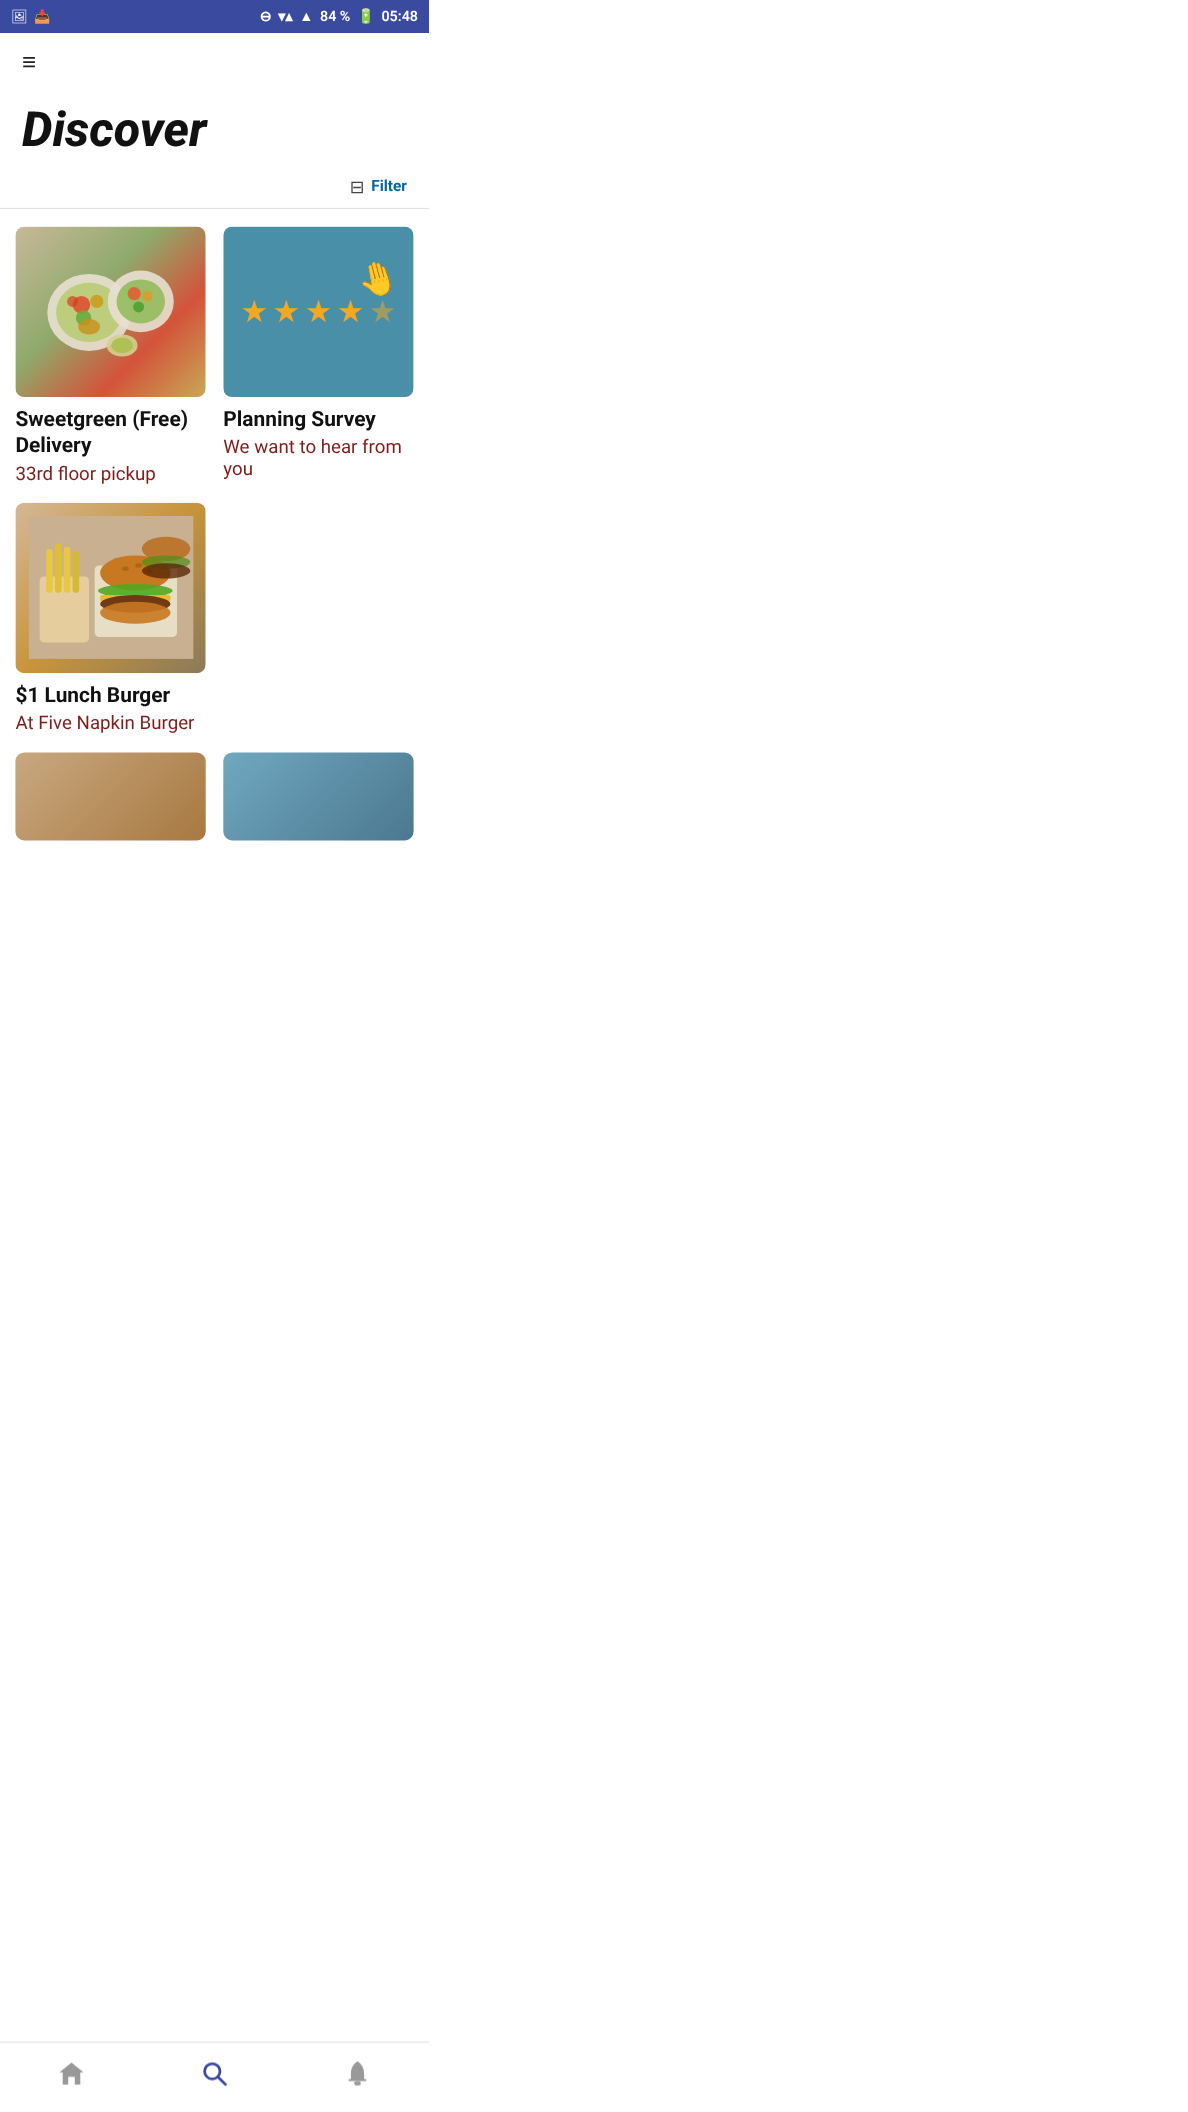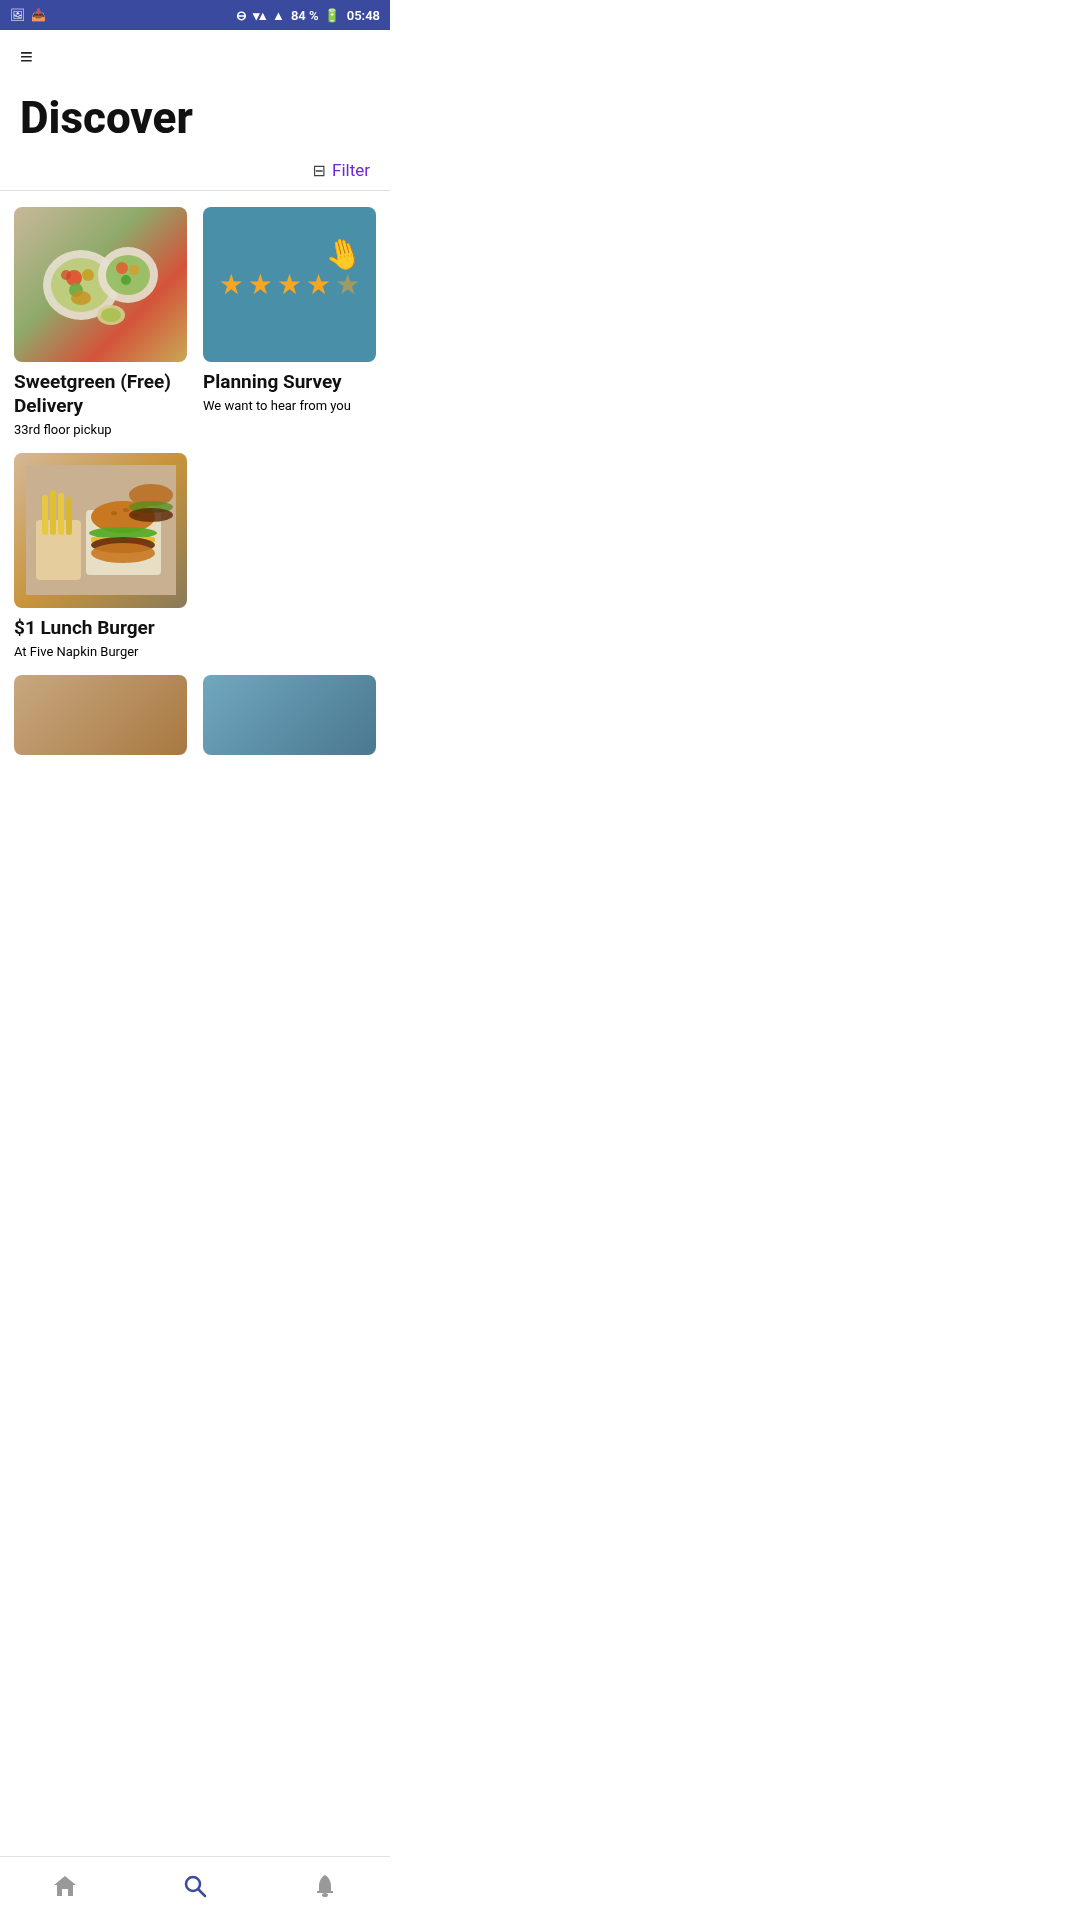--- a/index.html
+++ b/index.html
@@ -30,38 +30,39 @@
     .header {
       padding: 14px 20px 6px;
       display: flex;
       align-items: center;
     }
     .menu-icon { font-size: 22px; cursor: pointer; color: #222; }
 
     
     .page-title-section {
       padding: 18px 20px 10px;
+      font-style: italic;
     }
     .page-title {
       font-size: 44px;
       font-weight: 800;
       color: #111;
       line-height: 1.1;
     }
 
     
     .filter-row {
       display: flex;
       justify-content: flex-end;
       padding: 8px 20px 10px;
       align-items: center;
       gap: 6px;
     }
     .filter-icon { font-size: 16px; color: #444; }
-    .filter-label { font-size: 17px; color: #6d28d9; font-weight: 400; }
+    .filter-label { font-size: 14px; color: #0369a1; font-weight: 700; }
     .filter-btn { display: flex; align-items: center; gap: 6px; cursor: pointer; }
 
     
     .divider { height: 1px; background: #e0e0e0; margin: 0; }
 
     
     .grid {
       display: grid;
       grid-template-columns: 1fr 1fr;
       gap: 16px;
@@ -78,22 +79,22 @@
       margin-bottom: 8px;
     }
     .card-title {
       font-size: 19px;
       font-weight: 700;
       color: #111;
       line-height: 1.25;
       margin-bottom: 4px;
     }
     .card-subtitle {
-      font-size: 13px;
-      color: #000000;
+      font-size: 17px;
+      color: #7f1d1d;
     }
 
     
     .img-salad {
       width: 100%;
       height: 100%;
       background: linear-gradient(135deg, #c8b89a 0%, #8faa6b 40%, #d4533a 70%, #c8a855 100%);
       display: flex;
       align-items: center;
       justify-content: center;

